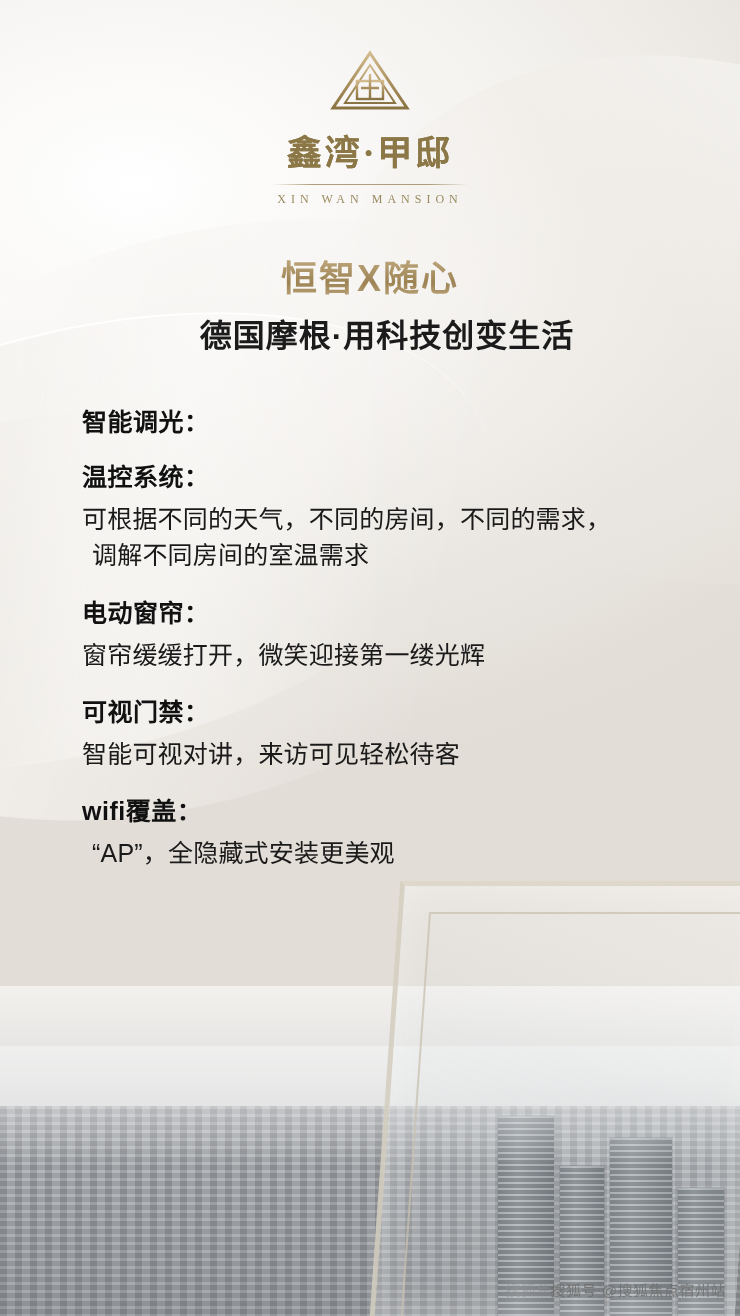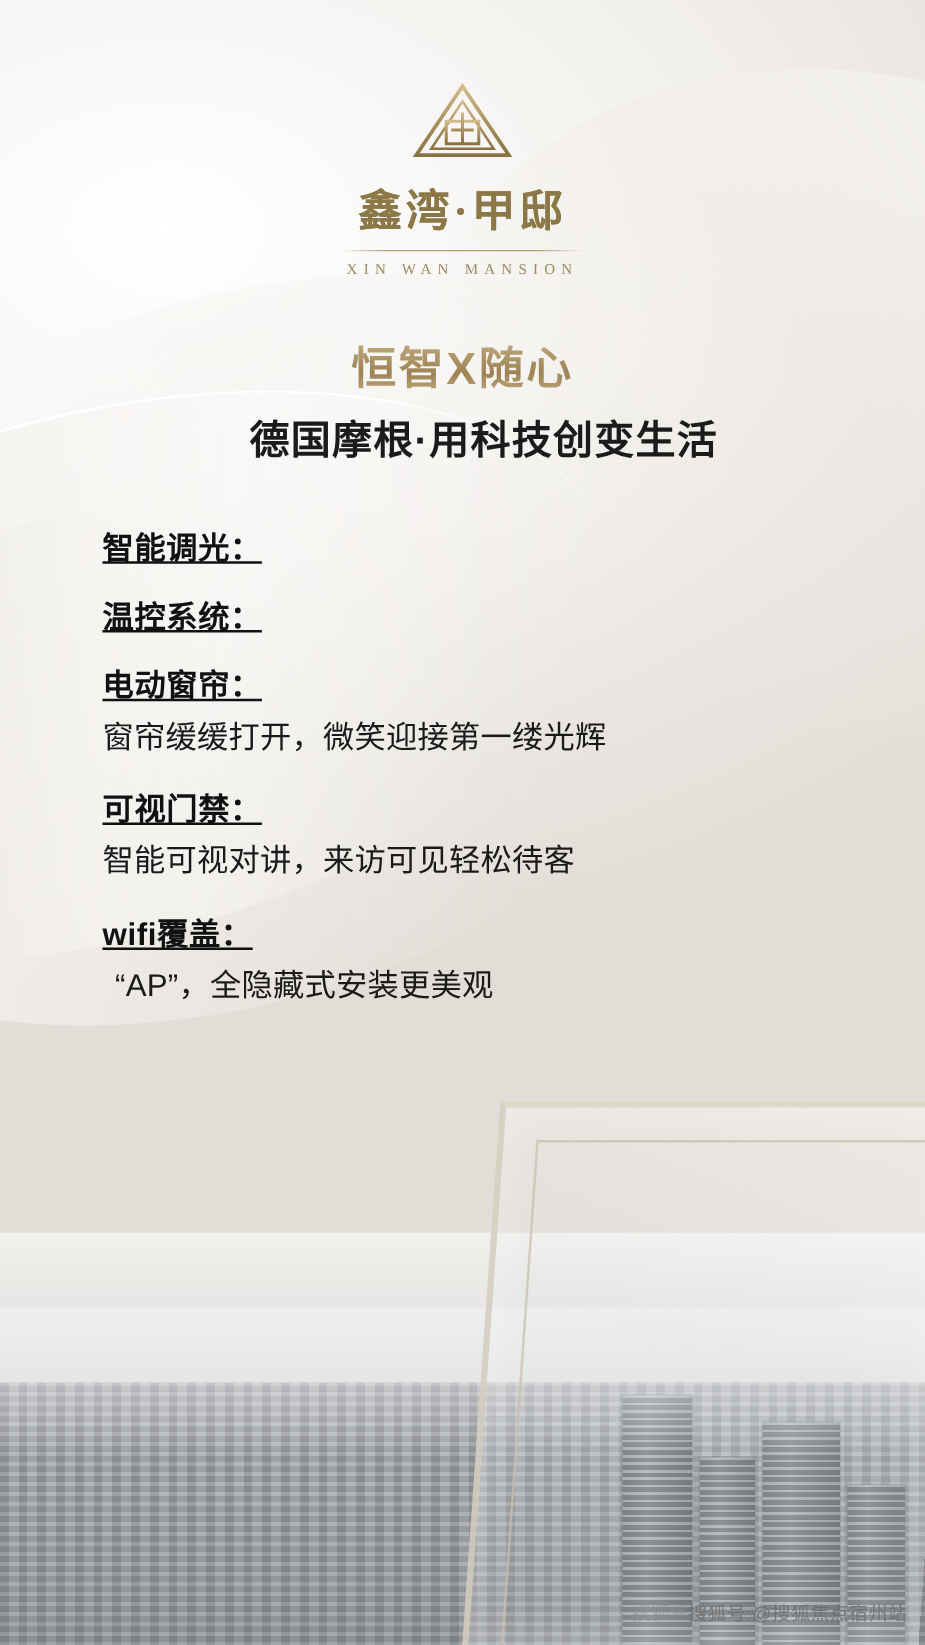--- a/index.html
+++ b/index.html
@@ -61,21 +61,21 @@
     width: 700px;
     height: 520px;
     border-radius: 50%;
     background: linear-gradient(220deg, rgba(255,255,255,0.75) 0%, rgba(237,233,227,0.35) 50%, rgba(255,255,255,0) 80%);
     transform: rotate(12deg);
   }
 
   
   .logo-block {
     position: relative;
-    padding-top: 66px;
+    padding-top: 50px;
     text-align: center;
     z-index: 5;
   }
   .logo-mark {
     width: 86px;
     height: 64px;
     margin: 0 auto 10px auto;
     display: block;
   }
   .logo-name {
@@ -139,21 +139,20 @@
   }
   .feature {
     margin-bottom: 19px;
   }
   .feature-title {
     font-size: 25px;
     font-weight: bold;
     color: #111111;
     margin-bottom: 8px;
     letter-spacing: 0.5px;
-    text-decoration: underline;
   }
   .feature-desc {
     font-size: 25px;
     color: #1a1a1a;
     line-height: 1.45;
     letter-spacing: 0.2px;
   }
   .feature-desc .indent-line {
     display: block;
     text-indent: 10px;
@@ -300,20 +299,24 @@
 
   <div class="features">
 
     <div class="feature">
       <div class="feature-title">智能调光：</div>
     </div>
 
 
     <div class="feature">
       <div class="feature-title">温控系统：</div>
+      <div class="feature-desc">
+        <span>可根据不同的天气，不同的房间，不同的需求，</span>
+        <span class="indent-line">调解不同房间的室温需求</span>
+      </div>
     </div>
 
     <div class="feature">
       <div class="feature-title">电动窗帘：</div>
       <div class="feature-desc">窗帘缓缓打开，微笑迎接第一缕光辉</div>
     </div>
 
     <div class="feature">
       <div class="feature-title">可视门禁：</div>
       <div class="feature-desc">智能可视对讲，来访可见轻松待客</div>

